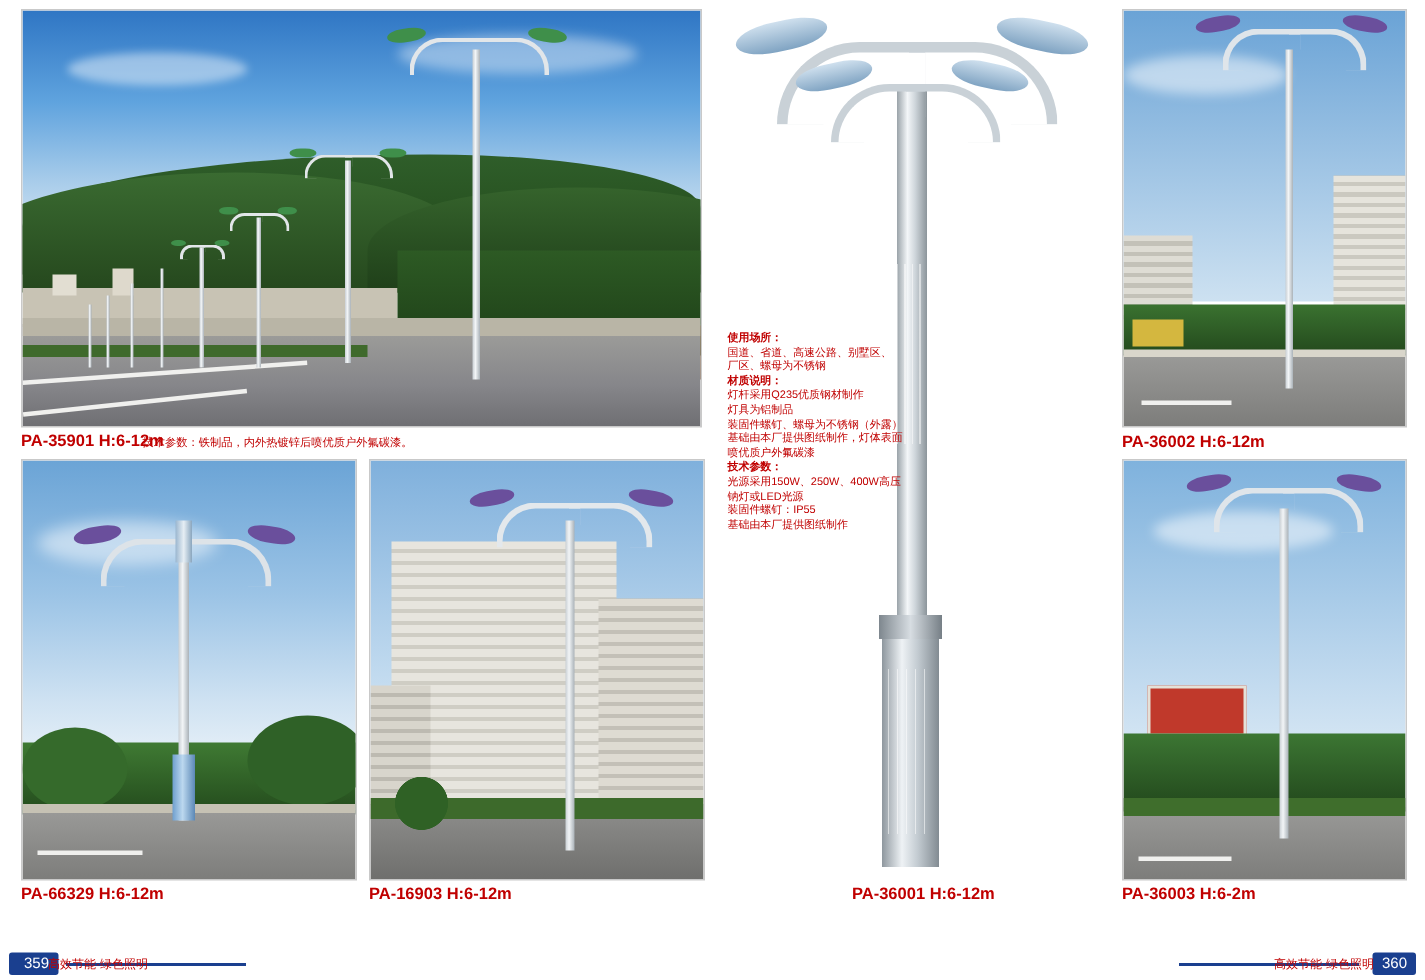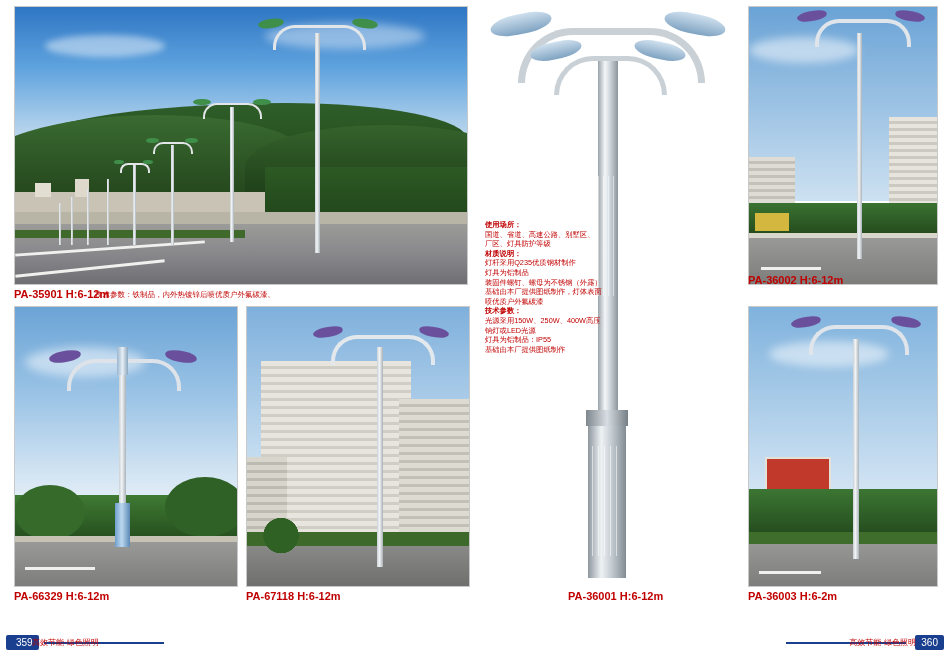--- a/index.html
+++ b/index.html
@@ -134,21 +134,21 @@
     <div style="position:absolute;left:0;bottom:0;width:100%;height:50px;background:linear-gradient(180deg,#8f8f8d,#6f6f6d);"></div>
     <div style="position:absolute;left:0;bottom:40px;width:100%;height:14px;background:#3d6a2b;"></div>
     <div style="position:absolute;left:6px;bottom:28px;width:56px;height:56px;background:radial-gradient(circle at 50% 60%,#2f6125 0 40%,rgba(0,0,0,0) 41%);"></div>
 
     <div class="pole" style="left:130px;top:40px;width:6px;height:220px;"></div>
     <div style="position:absolute;left:84px;top:28px;width:52px;height:26px;border-top:4px solid #e3e8ec;border-left:4px solid #e3e8ec;border-radius:26px 0 0 0;"></div>
     <div style="position:absolute;left:132px;top:28px;width:52px;height:26px;border-top:4px solid #e3e8ec;border-right:4px solid #e3e8ec;border-radius:0 26px 0 0;"></div>
     <div class="head purple" style="left:66px;top:20px;width:30px;height:10px;transform:rotate(-10deg);"></div>
     <div class="head purple" style="left:172px;top:20px;width:30px;height:10px;transform:rotate(10deg);"></div>
   </div>
-  <div class="cap" style="left:246px;top:590px;">PA-67118 H:6-12m</div>
+  <div class="cap" style="left:246px;top:590px;">PA-16903 H:6-12m</div>
 
   <div class="photo" style="left:478px;top:6px;width:258px;height:579px;border:none;background:#ffffff;">
 
     <div style="position:absolute;left:120px;top:52px;width:20px;height:360px;
                 background:linear-gradient(90deg,#9aa3a9,#f3f6f8 35%,#cfd6db 60%,#8c959b);"></div>
     <div style="position:absolute;left:110px;top:412px;width:38px;height:160px;
                 background:linear-gradient(90deg,#8e979e,#eef2f5 35%,#c4ccd2 62%,#828b92);"></div>
     <div style="position:absolute;left:108px;top:404px;width:42px;height:16px;background:linear-gradient(90deg,#7e878e,#d7dde2,#767f86);"></div>
     <div style="position:absolute;left:114px;top:440px;width:30px;height:110px;
                 background:repeating-linear-gradient(90deg,rgba(255,255,255,.55) 0 1px,rgba(0,0,0,0) 1px 6px);"></div>
@@ -170,31 +170,31 @@
                 background:linear-gradient(180deg,#cfe0ee,#7fa3c2);transform:rotate(12deg);"></div>
     <div style="position:absolute;left:52px;top:36px;width:52px;height:17px;border-radius:50%/60%;
                 background:linear-gradient(180deg,#cfe0ee,#7fa3c2);transform:rotate(-12deg);"></div>
     <div style="position:absolute;left:156px;top:36px;width:52px;height:17px;border-radius:50%/60%;
                 background:linear-gradient(180deg,#cfe0ee,#7fa3c2);transform:rotate(12deg);"></div>
   </div>
 
   <div class="spec">
     <div class="hd">使用场所：</div>
     <div>国道、省道、高速公路、别墅区、</div>
-    <div>厂区、灯具防护等级</div>
+    <div>厂区、螺母为不锈钢</div>
     <div class="hd">材质说明：</div>
     <div>灯杆采用Q235优质钢材制作</div>
     <div>灯具为铝制品</div>
     <div>装固件螺钉、螺母为不锈钢（外露）</div>
     <div>基础由本厂提供图纸制作，灯体表面</div>
     <div>喷优质户外氟碳漆</div>
     <div class="hd">技术参数：</div>
     <div>光源采用150W、250W、400W高压</div>
     <div>钠灯或LED光源</div>
-    <div>灯具为铝制品：IP55</div>
+    <div>装固件螺钉：IP55</div>
     <div>基础由本厂提供图纸制作</div>
   </div>
 
   <div class="cap" style="left:568px;top:590px;">PA-36001 H:6-12m</div>
 
   <div class="photo" style="left:748px;top:6px;width:188px;height:277px;">
     <div class="sky pale" style="height:70%;background:linear-gradient(180deg,#6aa3d6,#cde1f1);"></div>
     <div style="position:absolute;left:0px;top:30px;width:110px;height:26px;background:rgba(255,255,255,.5);border-radius:50%;filter:blur(4px);"></div>
     <div style="position:absolute;left:140px;top:110px;width:48px;height:90px;background:repeating-linear-gradient(180deg,#e6e4dc 0 4px,#cbc9c0 4px 7px);"></div>
     <div style="position:absolute;left:0px;top:150px;width:46px;height:58px;background:repeating-linear-gradient(180deg,#dedcd4 0 4px,#c3c1b8 4px 7px);"></div>
@@ -203,21 +203,21 @@
     <div style="position:absolute;left:12px;bottom:14px;width:60px;height:3px;background:#f0f0ee;"></div>
     <div style="position:absolute;left:0;bottom:46px;width:100%;height:5px;background:#d9d6cb;"></div>
     <div style="position:absolute;left:6px;top:206px;width:34px;height:18px;background:#d4b73f;"></div>
 
     <div class="pole" style="left:108px;top:26px;width:5px;height:226px;"></div>
     <div style="position:absolute;left:66px;top:12px;width:48px;height:24px;border-top:4px solid #dfe5ea;border-left:4px solid #dfe5ea;border-radius:24px 0 0 0;"></div>
     <div style="position:absolute;left:110px;top:12px;width:48px;height:24px;border-top:4px solid #dfe5ea;border-right:4px solid #dfe5ea;border-radius:0 24px 0 0;"></div>
     <div class="head purple" style="left:48px;top:4px;width:30px;height:10px;transform:rotate(-10deg);"></div>
     <div class="head purple" style="left:146px;top:4px;width:30px;height:10px;transform:rotate(10deg);"></div>
   </div>
-  <div class="cap" style="left:748px;top:274px;">PA-36002 H:6-12m</div>
+  <div class="cap" style="left:748px;top:289px;">PA-36002 H:6-12m</div>
 
   <div class="photo" style="left:748px;top:306px;width:188px;height:279px;">
     <div class="sky pale" style="height:66%;background:linear-gradient(180deg,#7fb2dd,#d2e4f3);"></div>
     <div style="position:absolute;left:20px;top:34px;width:120px;height:26px;background:rgba(255,255,255,.5);border-radius:50%;filter:blur(4px);"></div>
     <div style="position:absolute;left:16px;top:150px;width:62px;height:30px;background:#c0392b;border:2px solid #e4e1d8;"></div>
     <div style="position:absolute;left:0;top:182px;width:100%;height:52px;background:linear-gradient(180deg,#3c7633,#21461b);"></div>
     <div class="road2" style="height:48px;"></div>
     <div style="position:absolute;left:0;bottom:42px;width:100%;height:12px;background:#3f6e2c;"></div>
     <div style="position:absolute;left:10px;bottom:12px;width:62px;height:3px;background:#f0f0ee;"></div>
 

